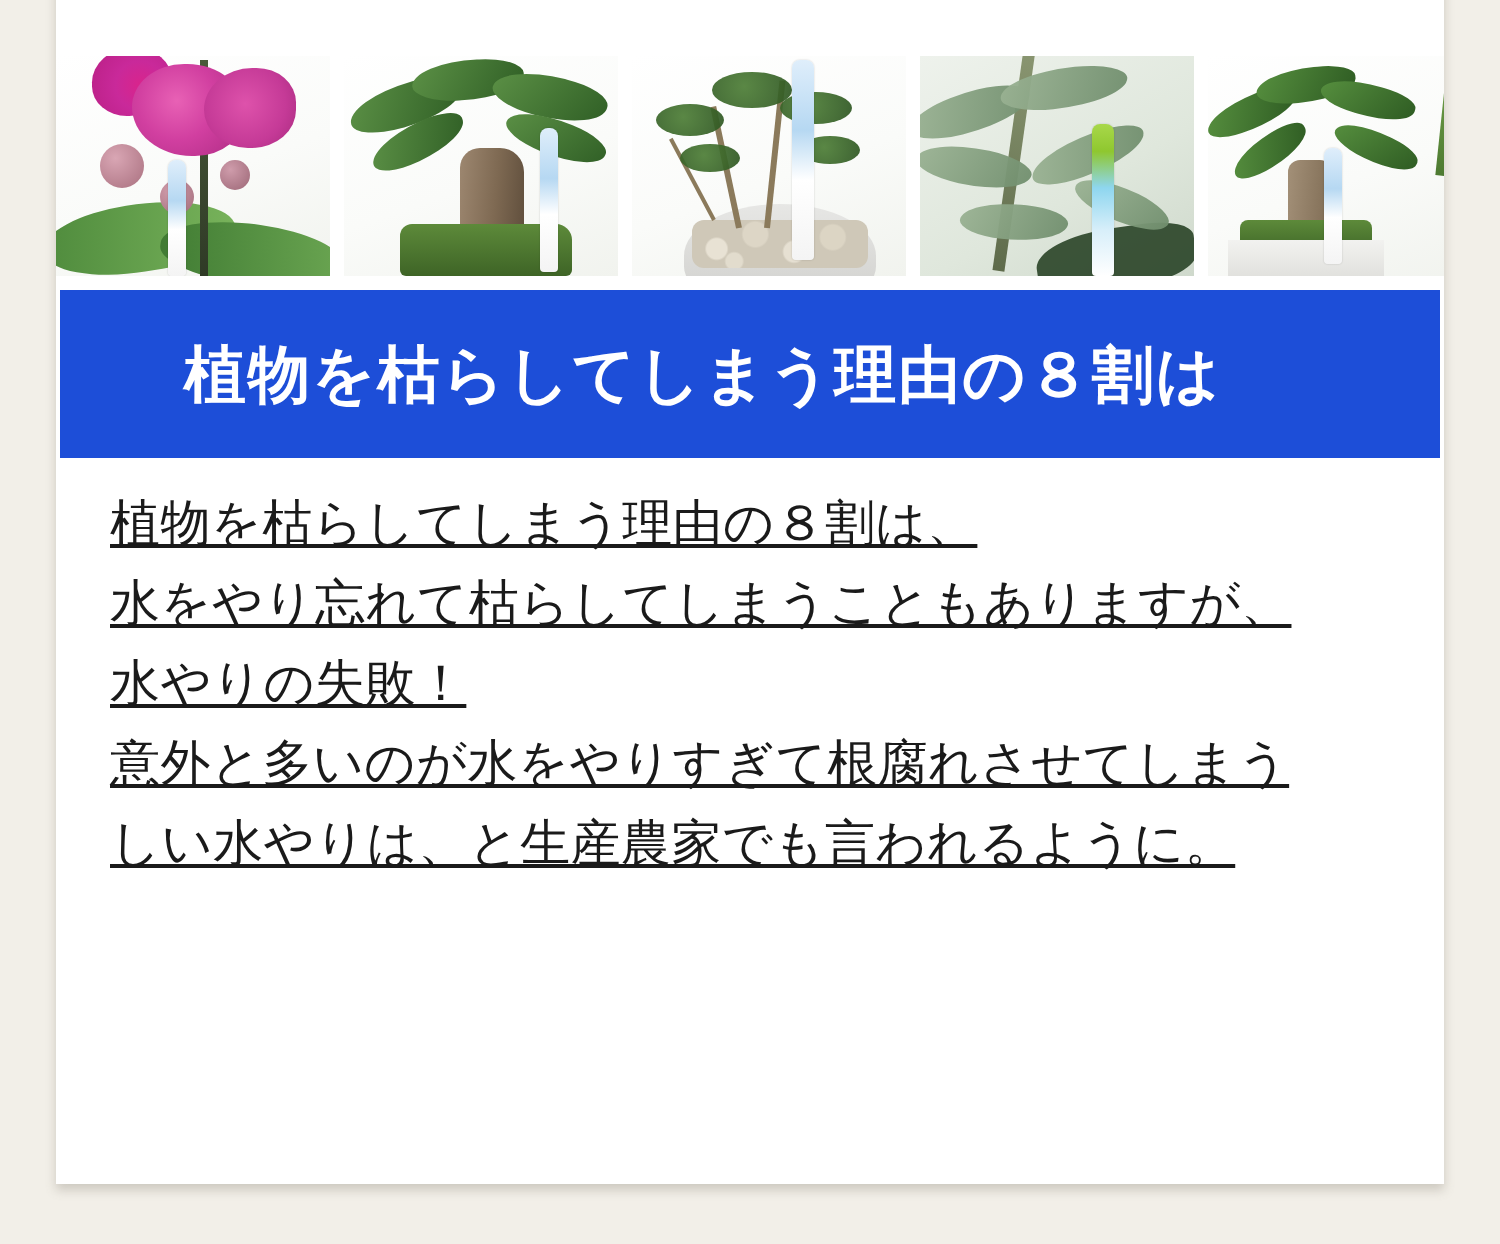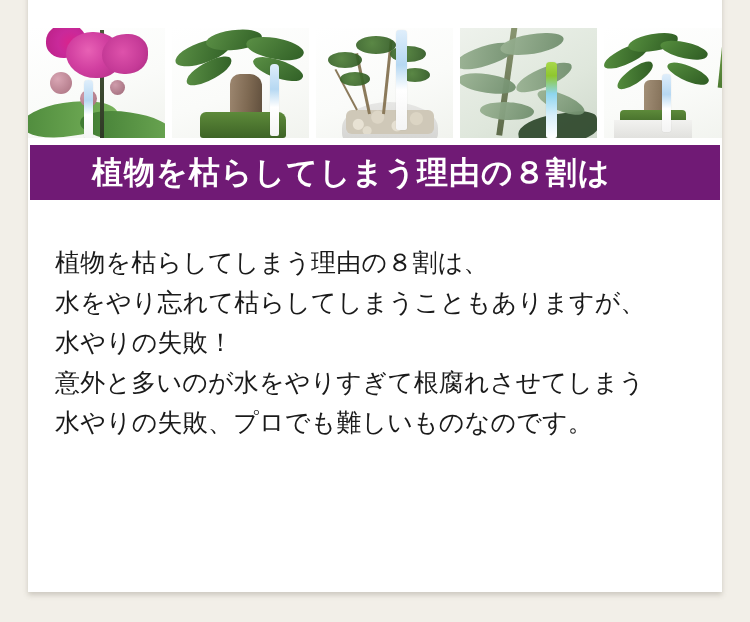--- a/index.html
+++ b/index.html
@@ -240,22 +240,22 @@
   .meter.green-cap {
     background: linear-gradient(180deg,#a8d84a 0%,#8fc72f 18%,#8ed6ef 42%,#d8effa 70%,#ffffff 100%);
   }
 
   
   .banner {
     position: absolute;
     left: 2px;
     top: 155px;
     width: 690px;
-    height: 55px;
-    background: #701a75;
+    height: 84px;
+    background: #1d4ed8;
     display: flex;
     align-items: center;
   }
 
   .banner-title {
     color: #ffffff;
     font-size: 31px;
     font-weight: 700;
     letter-spacing: 1px;
     margin-left: 62px;
@@ -268,21 +268,21 @@
     position: absolute;
     left: 27px;
     top: 252px;
     width: 650px;
     color: #1a1a1a;
     font-size: 25px;
     line-height: 40px;
     font-weight: 400;
     letter-spacing: 0.2px;
   }
-  .body-copy p { margin: 0; white-space: nowrap; }
+  .body-copy p { margin: 0; white-space: nowrap; text-decoration: underline; }
 </style>
 </head>
 <body>
 
 <div class="page">
 
   <div class="card">
 
     <div class="photo-strip">
 
@@ -355,17 +355,17 @@
 
     <div class="banner">
       <div class="banner-title">植物を枯らしてしまう理由の８割は</div>
     </div>
 
     <div class="body-copy">
       <p>植物を枯らしてしまう理由の８割は、</p>
       <p>水をやり忘れて枯らしてしまうこともありますが、</p>
       <p>水やりの失敗！</p>
       <p>意外と多いのが水をやりすぎて根腐れさせてしまう</p>
-      <p>水やりの失敗、プロでも難しいものなのです。</p>
+      <p>しい水やりは、と生産農家でも言われるように。</p>
     </div>
 
   </div>
 </div>
 
 </body></html>

